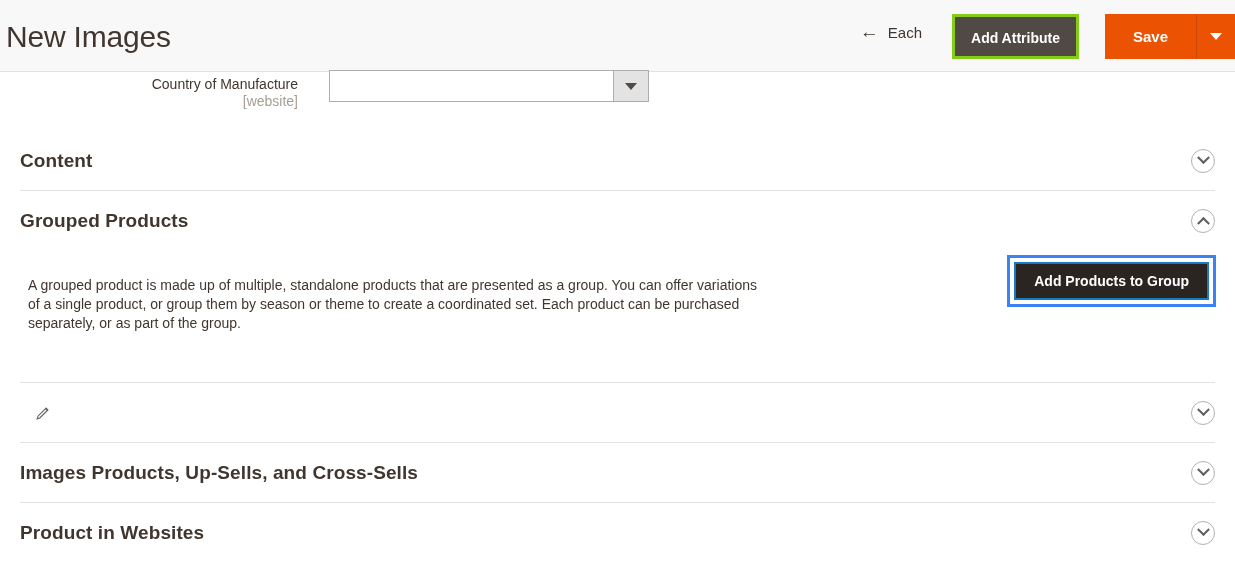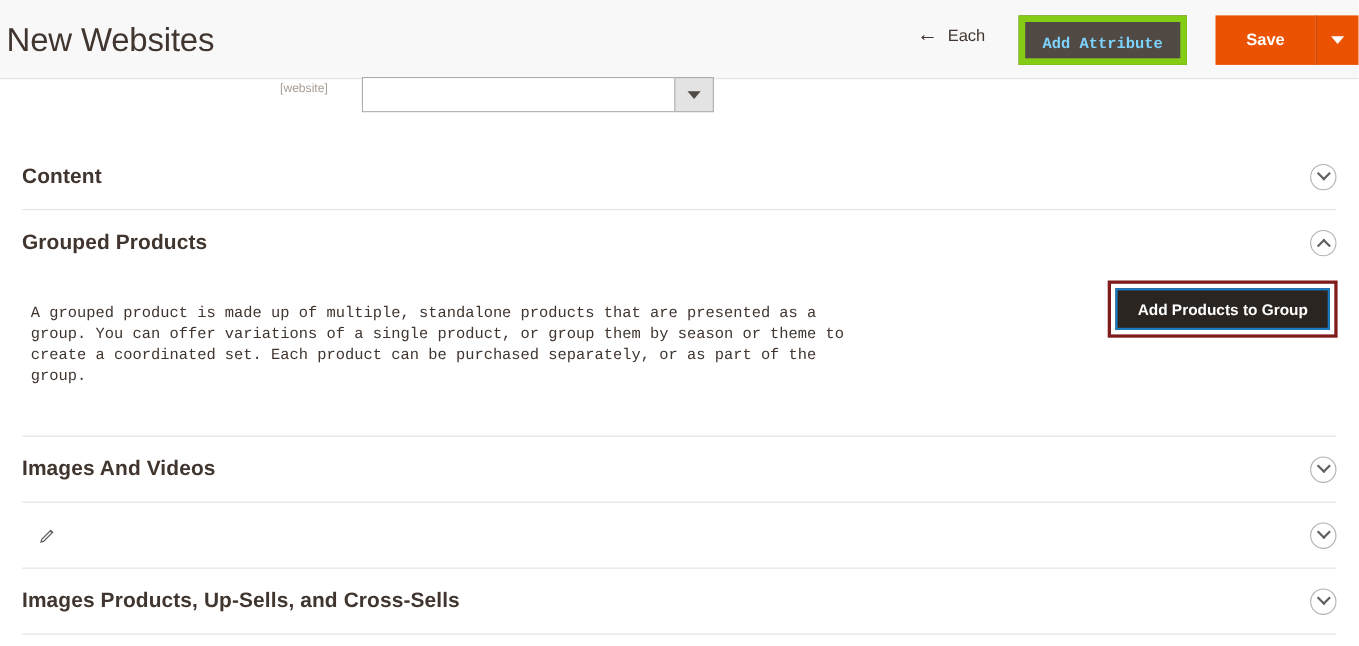--- a/index.html
+++ b/index.html
@@ -28,26 +28,26 @@
   }
   .back-link{
     display:flex; align-items:center; gap:9px;
     margin-top:24px; margin-right:30px;
     font-size:15px; color:#41362f; cursor:pointer;
     white-space:nowrap;
   }
   .back-arrow{ font-size:19px; line-height:1; color:#41362f; display:block; margin-top:-2px;}
   .btn-attr{
     margin-top:14px;
-    background:#514943; color:#7dd3fc;
-    border:6px solid #84cc16;
+    background:#514943; color:#ffffff;
+    border:3px solid #84cc16;
     font-size:14px; font-weight:bold;
     padding:0 16px; height:45px; line-height:43px;
     cursor:pointer; white-space:nowrap;
-    font-family:Liberation Mono, monospace;
+    font-family:Liberation Sans, sans-serif;
   }
   .save-split{
     margin-top:14px; margin-left:26px; display:flex; height:30px;justify-content:space-between;
   }
   .btn-save{
     background:#eb5202; color:#ffffff; border:none;
     font-size:15px; font-weight:bold;
     padding:0 28px; height:45px; line-height:45px;
     cursor:pointer; white-space:nowrap;
     font-family:"Liberation Sans", sans-serif;
@@ -61,21 +61,21 @@
     width:0; height:0; border-left:6px solid transparent;
     border-right:6px solid transparent; border-top:7px solid #ffffff;
   }
 
   
   .field-row{ position:absolute; left:0; top:72px; width:1235px; height:44px; }
   .field-label-wrap{
     position:absolute; left:0; top:2px; width:298px; text-align:right;
   }
   .field-label{ font-size:14px; color:#41362f; line-height:20px; display:block; }
-  .field-scope{ font-size:11px; color:#a79d95; line-height:14px; display:block; }
+  .field-scope{ font-size:14px; color:#a79d95; line-height:14px; display:block; }
   .select-wrap{
     position:absolute; left:329px; top:70px; width:320px; height:32px;
     display:flex;
   }
   .select-box{
     flex:1; height:32px; background:#ffffff;
     border:1px solid #adadad; border-right:none;
   }
   .select-arrow{
     width:36px; height:32px; background:#e3e3e3;
@@ -118,40 +118,40 @@
   .chev.up{ transform:rotate(-135deg) translate(-2px,-2px); }
   .divider{ height:1px; background:#e3e3e3; margin:0 20px; }
 
   
   .group-body{
     position:relative; margin:0 20px; padding:26px 0 44px 0;
     min-height:132px;
   }
   .group-desc{
     width:740px; margin-left:8px;
-    font-size:14px; line-height:19px; color:#41362f;font-family:Liberation Mono, monospace;
+    font-size:14px; line-height:19px; color:#41362f;
   }
   .highlight-box{
     position:absolute; right:-1px; top:5px;
-    border:3px solid #7f1d1d; padding:4px; background:#ffffff;
+    border:3px solid #3b82f6; padding:4px; background:#ffffff;
   }
   .btn-add-group{
     background:#2b2521; color:#ffffff;
     border:2px solid #1979c3;
     font-size:14px; font-weight:bold;
     padding:0 18px; height:38px; line-height:34px;
     cursor:pointer; white-space:nowrap;
     font-family:"Liberation Sans", sans-serif;
   }
 </style>
 </head>
 <body>
 
 <div class="page-header">
-  <div class="page-title">New Websites</div>
+  <div class="page-title">New Images</div>
 
   <div class="header-actions">
 
     <div class="back-link">
       <span class="back-arrow">←</span>
       <span>Each</span>
     </div>
 
     <button class="btn-attr">Add Attribute</button>
 
@@ -160,20 +160,21 @@
       <div class="btn-save-toggle">
         <span class="caret-down"></span>
       </div>
     </div>
 
   </div>
 </div>
 
 <div class="field-row">
   <div class="field-label-wrap">
+    <span class="field-label">Country of Manufacture</span>
     <span class="field-scope">[website]</span>
   </div>
 </div>
 
 <div class="select-wrap">
   <div class="select-box"></div>
   <div class="select-arrow">
     <span class="select-caret"></span>
   </div>
 </div>
@@ -202,29 +203,20 @@
       <div class="group-desc">A grouped product is made up of multiple, standalone products that are presented as a group. You can offer variations of a single product, or group them by season or theme to create a coordinated set. Each product can be purchased separately, or as part of the group.</div>
 
       <div class="highlight-box">
         <button class="btn-add-group">Add Products to Group</button>
       </div>
     </div>
 
     <div class="divider"></div>
   </div>
 
-  <div class="section">
-    <div class="section-head">
-      <span class="section-title">Images And Videos</span>
-      <span class="toggle-icon">
-          <i class="chev down"></i>
-        </span>
-    </div>
-    <div class="divider"></div>
-  </div>
 
   <div class="section">
     <div class="section-head">
       <span class="edit-pencil">
         <svg width="14" height="14" viewBox="0 0 14 14" aria-hidden="true">
           <path d="M1.2 12.8 L2 10.2 L10.1 2.1 L11.9 3.9 L3.8 12 Z" fill="none" stroke="#5e5e5e" stroke-width="1.1"></path>
           <path d="M9.6 2.6 L11.4 4.4" stroke="#5e5e5e" stroke-width="1.1"></path>
         </svg>
       </span>
       <span class="toggle-icon">

